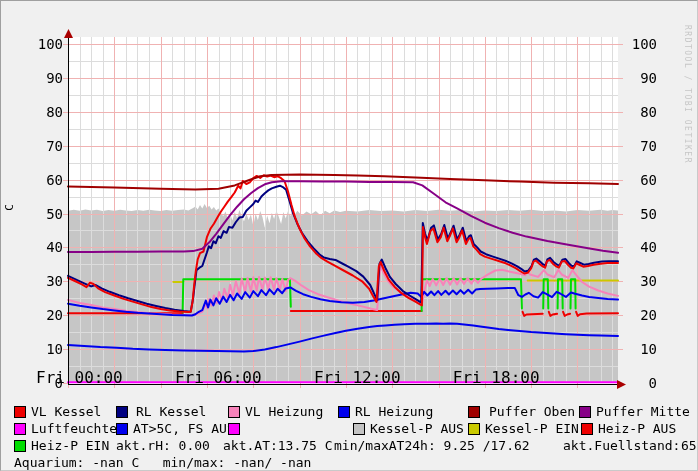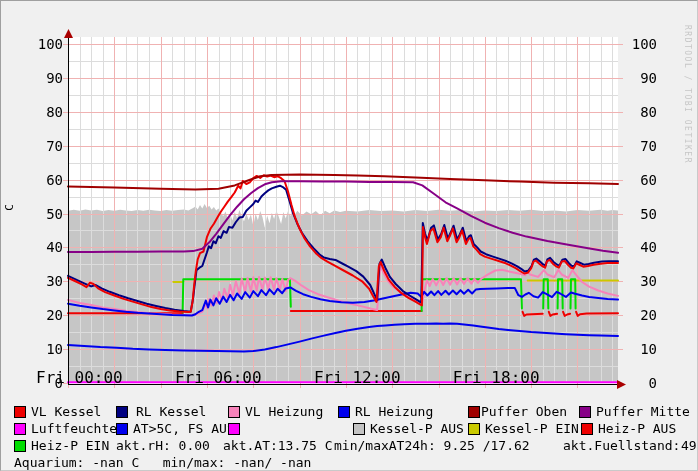--- a/index.html
+++ b/index.html
@@ -83,29 +83,29 @@
       <div class="xtick" style="left: 35px;">Fri 00:00</div>
       <div class="xtick" style="left: 173.947px;">Fri 06:00</div>
       <div class="xtick" style="left: 312.895px;">Fri 12:00</div>
       <div class="xtick" style="left: 451.842px;">Fri 18:00</div>
     </div>
   <div id="legend">
       <div class="leg" style="left: 13px; top: 404px;"><span class="sw" style="background: rgb(238, 0, 0);"></span><span class="lbl" style="margin-left: 17px;">VL Kessel</span></div>
       <div class="leg" style="left: 115px; top: 404px;"><span class="sw" style="background: rgb(0, 0, 128);"></span><span class="lbl" style="margin-left: 20px;">RL Kessel</span></div>
       <div class="leg" style="left: 227px; top: 404px;"><span class="sw" style="background: rgb(247, 131, 186);"></span><span class="lbl" style="margin-left: 17px;">VL Heizung</span></div>
       <div class="leg" style="left: 337px; top: 404px;"><span class="sw" style="background: rgb(0, 0, 238);"></span><span class="lbl" style="margin-left: 17px;">RL Heizung</span></div>
-      <div class="leg" style="left: 467px; top: 404px;"><span class="sw" style="background: rgb(160, 0, 0);"></span><span class="lbl" style="margin-left: 13px; text-align: center;">Puffer Oben</span></div>
+      <div class="leg" style="left: 467px; top: 404px;"><span class="sw" style="background: rgb(160, 0, 0);"></span><span class="lbl" style="margin-left: 21px; text-align: center;">Puffer Oben</span></div>
       <div class="leg" style="left: 578px; top: 404px;"><span class="sw" style="background: rgb(135, 0, 135);"></span><span class="lbl" style="margin-left: 17px;">Puffer Mitte</span></div>
       <div class="leg" style="left: 13px; top: 421px;"><span class="sw" style="background: rgb(255, 0, 255);"></span><span class="lbl" style="margin-left: 17px;">Luftfeuchte</span></div>
       <div class="leg" style="left: 115px; top: 421px;"><span class="sw" style="background: rgb(0, 0, 238);"></span><span class="lbl" style="margin-left: 17px;">AT&gt;5C, FS AUS</span></div>
       <div class="leg" style="left: 227px; top: 421px;"><span class="sw" style="background: rgb(255, 0, 255);"></span></div>
       <div class="leg" style="left: 352px; top: 421px;"><span class="sw" style="background: rgb(195, 195, 195);"></span><span class="lbl" style="margin-left: 17px;">Kessel-P AUS</span></div>
       <div class="leg" style="left: 467px; top: 421px;"><span class="sw" style="background: rgb(201, 201, 0);"></span><span class="lbl" style="margin-left: 17px;">Kessel-P EIN</span></div>
       <div class="leg" style="left: 580px; top: 421px;"><span class="sw" style="background: rgb(238, 0, 0);"></span><span class="lbl" style="margin-left: 17px;">Heiz-P AUS</span></div>
       <div class="leg" style="left: 13px; top: 438px;"><span class="sw" style="background: rgb(0, 221, 0);"></span><span class="lbl" style="margin-left: 17px;">Heiz-P EIN</span></div>
       <div class="leg" style="left: 115px; top: 438px;">akt.rH: 0.00</div>
       <div class="leg" style="left: 222px; top: 438px;">akt.AT:13.75 C</div>
       <div class="leg" style="left: 333px; top: 438px;">min/maxAT24h: 9.25 /17.62</div>
       <div class="leg" style="left: 562px; top: 438px;">akt.Fuellstand:</div>
-      <div class="leg" style="left: 680px; top: 438px;">49</div>
+      <div class="leg" style="left: 680px; top: 438px;">65</div>
       <div class="leg" style="left: 13px; top: 455px;">Aquarium: -nan C   min/max: -nan/ -nan</div>
     </div>
 </div>
 
 </body></html>

